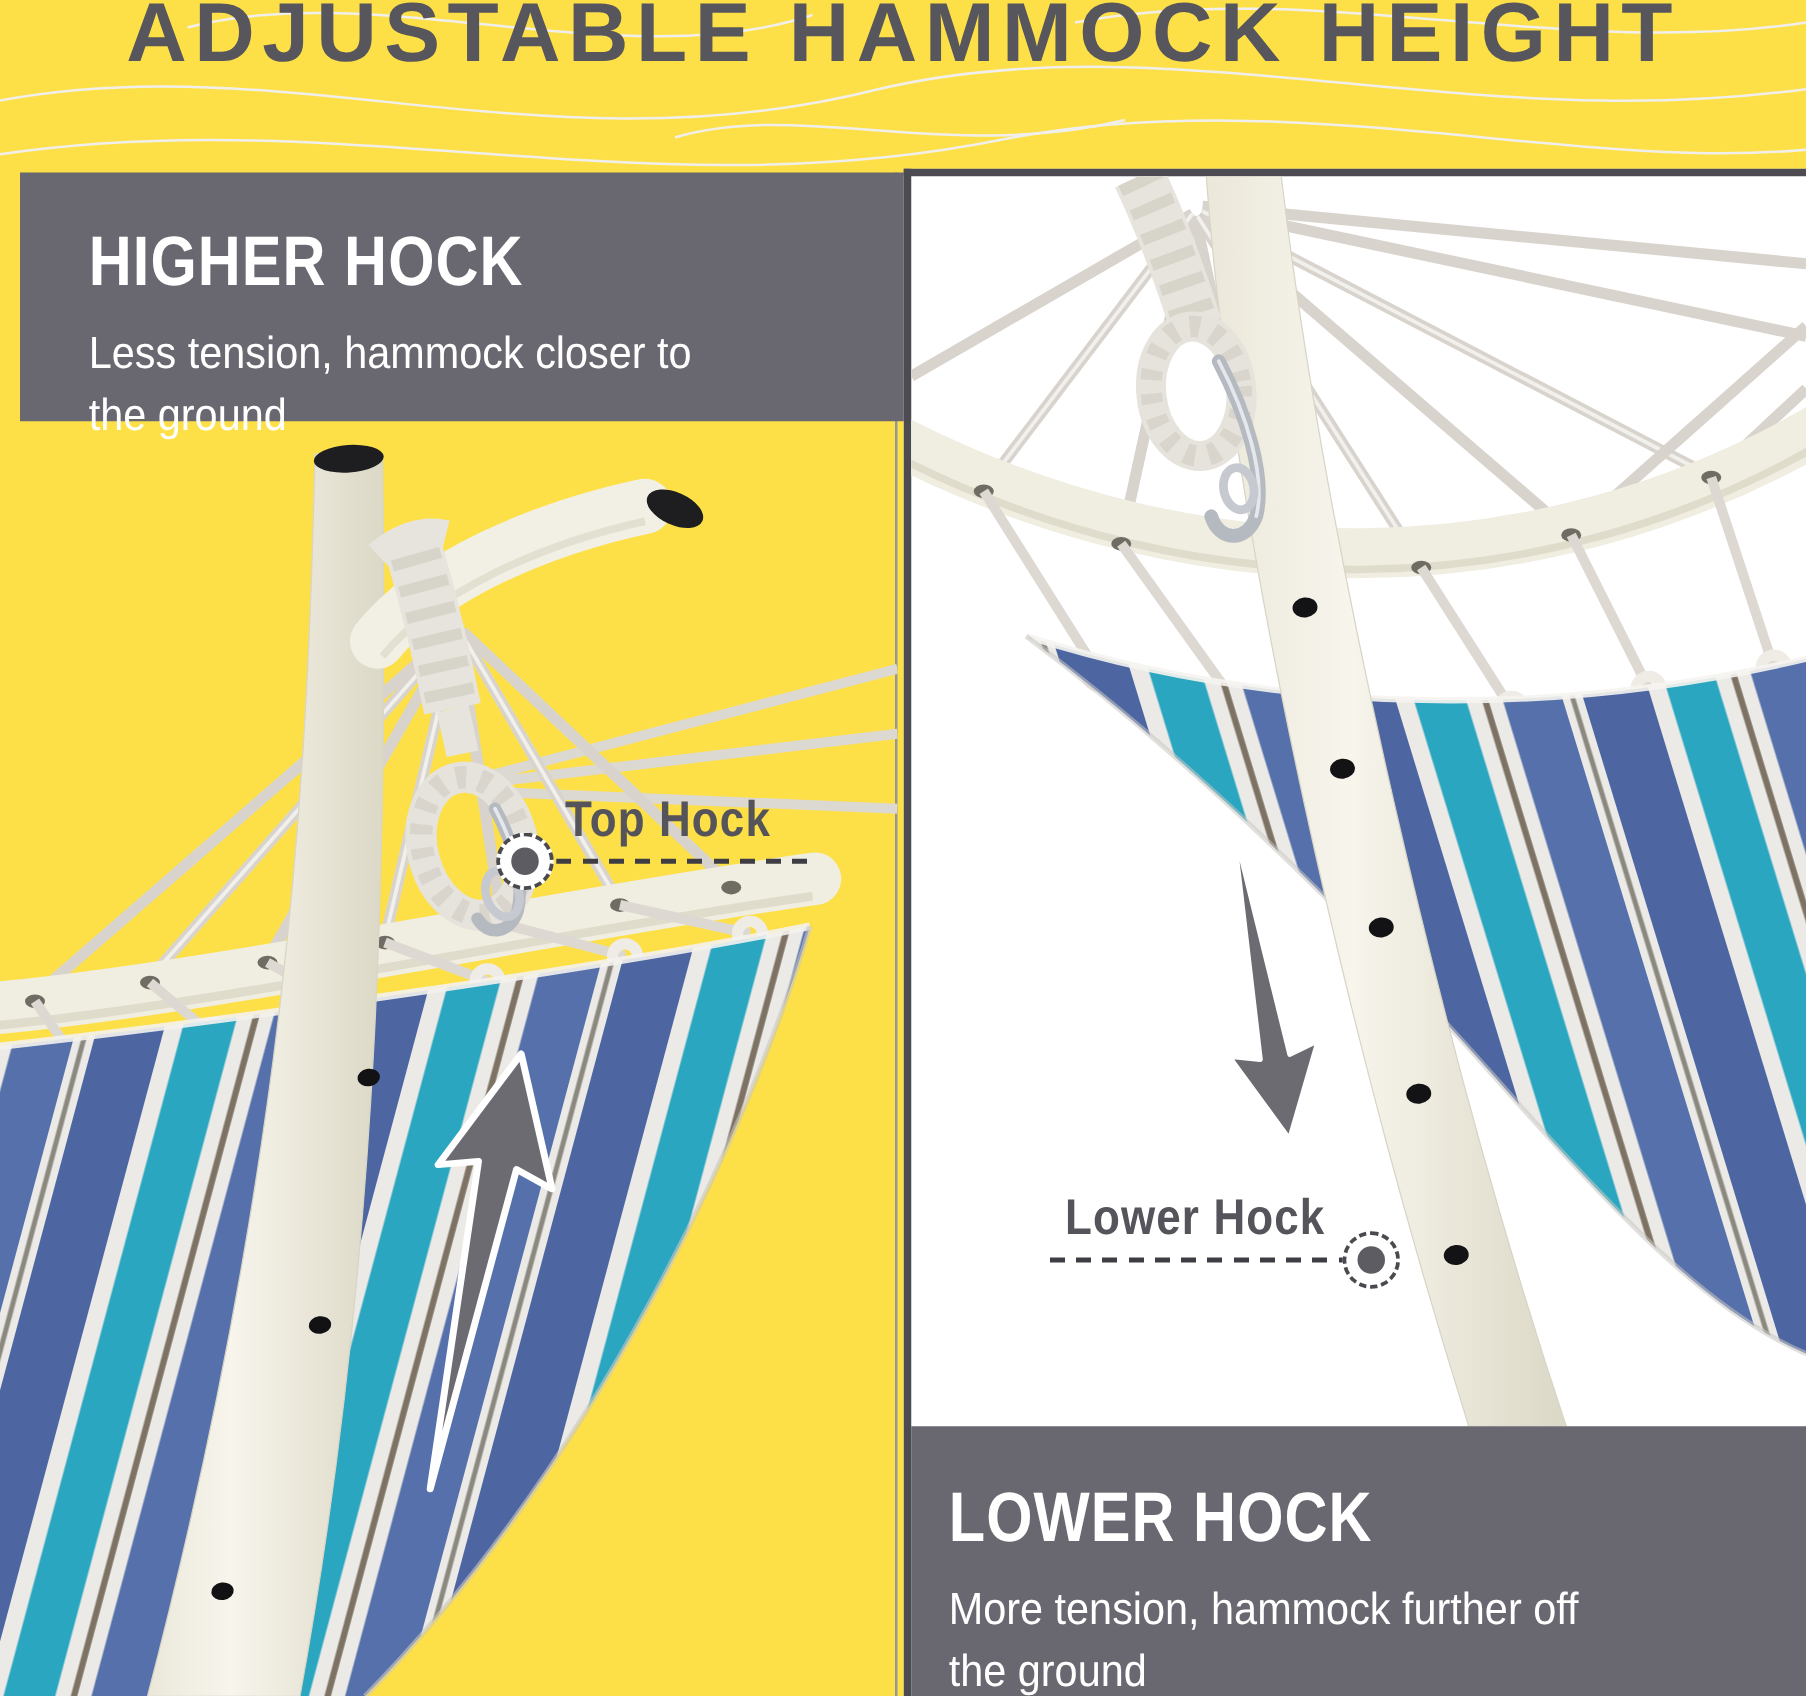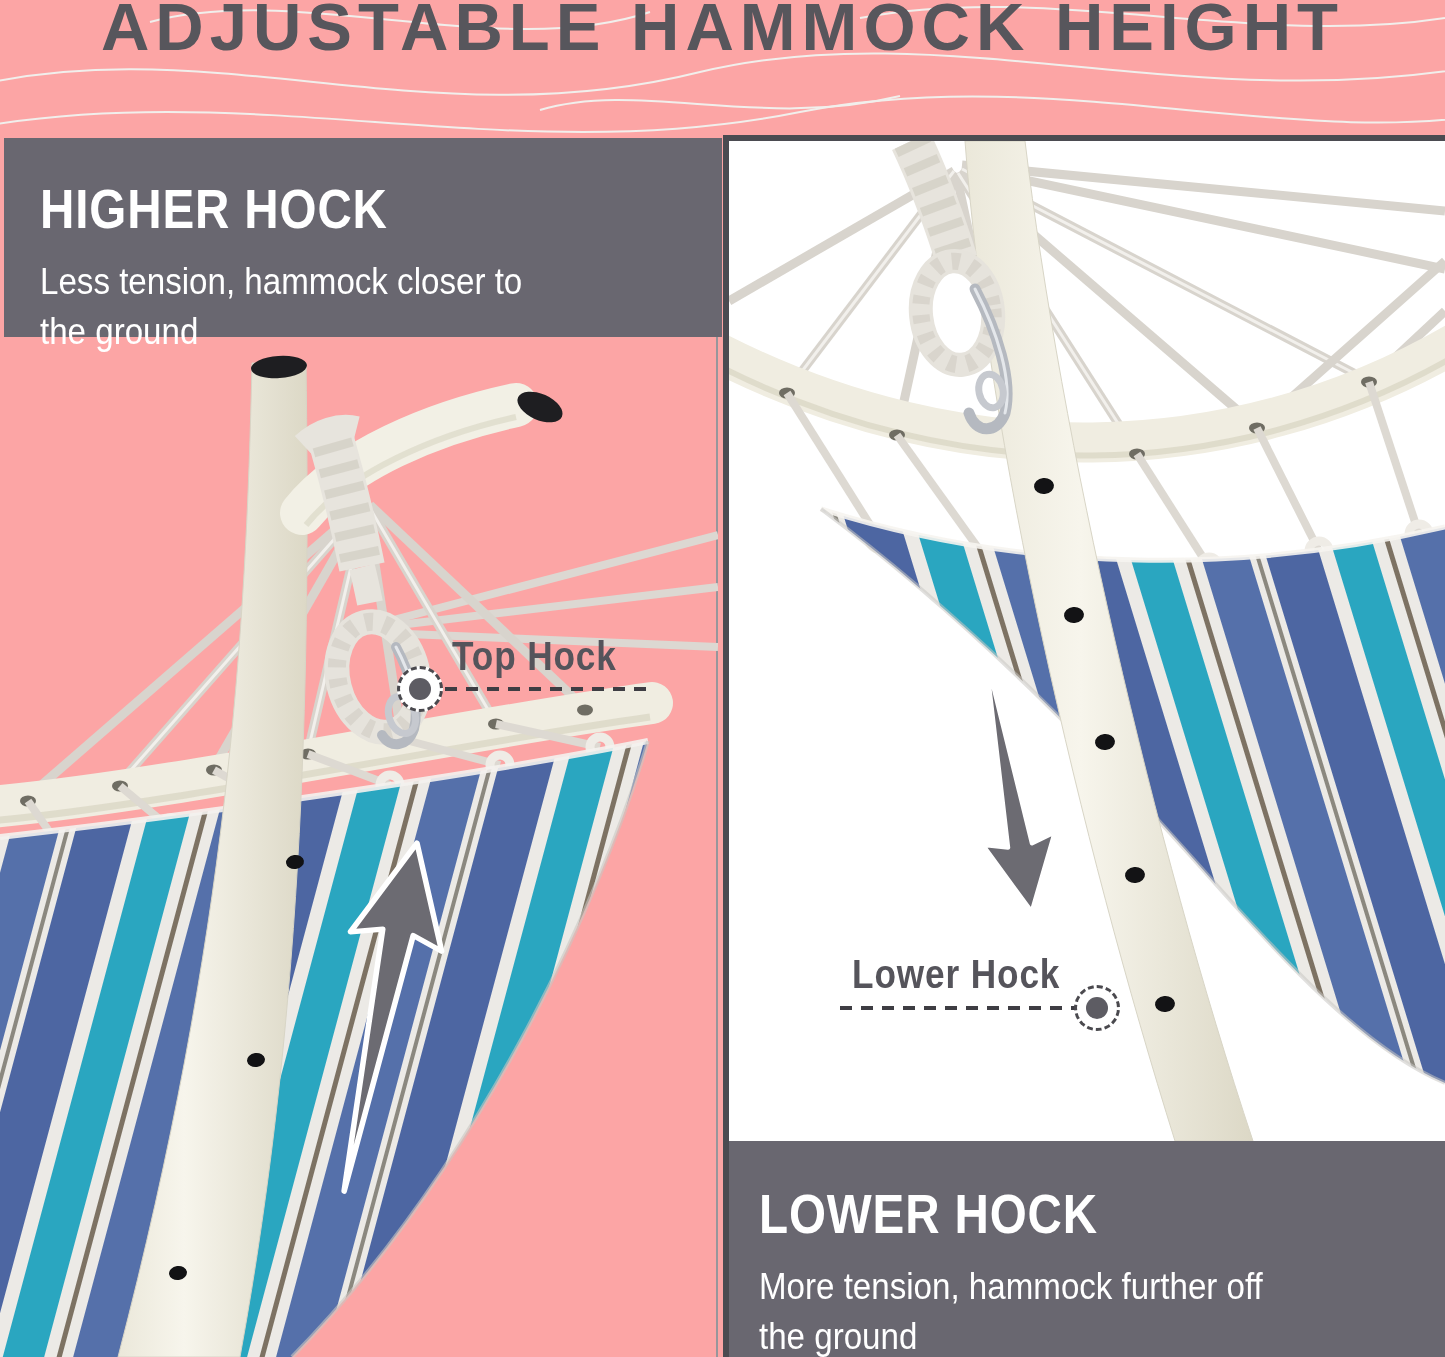--- a/index.html
+++ b/index.html
@@ -1,28 +1,28 @@
 <!DOCTYPE html>
 <html><head>
 <meta charset="utf-8">
 <style>
   html,body{margin:0;padding:0;background:#ffffff;}
-  .stage{position:relative;width:1445px;height:1357px;overflow:hidden;background:#fca5a5;
+  .stage{position:relative;width:1445px;height:1357px;overflow:hidden;background:#fde047;
          font-family:"Liberation Sans",sans-serif;}
   svg{display:block;}
   .topo{position:absolute;left:0;top:0;}
   .title{position:absolute;top:-12px;left:0;width:1445px;margin:0;text-align:center;
          font-size:67px;font-weight:800;letter-spacing:6px;color:#57565c;white-space:nowrap;}
   .divider{position:absolute;left:716px;top:138px;width:2px;height:1219px;background:#97969b;}
   .info-box{position:absolute;background:#696770;box-sizing:border-box;}
   .info-box h2{margin:0;color:#ffffff;font-size:56px;font-weight:800;letter-spacing:1px;
                transform:scaleX(.85);transform-origin:left top;white-space:nowrap;}
   .info-box p{margin:16px 0 0 0;color:#ffffff;font-size:36px;font-weight:400;line-height:1.38;
               transform:scaleX(.92);transform-origin:left top;}
-  .left-box{left:4px;top:138px;width:718px;height:199px;padding:38px 30px 0 36px;}
+  .left-box{left:16px;top:138px;width:718px;height:199px;padding:38px 30px 0 55px;}
   .left-box p{max-width:560px;}
   .right-box{left:0;bottom:0;width:716px;height:216px;padding:40px 30px 0 30px;}
   .right-box p{max-width:580px;}
   .right-panel{position:absolute;left:723px;top:135px;width:722px;height:1222px;
                border-left:6px solid #4b4b51;border-top:6px solid #4b4b51;
                box-sizing:border-box;background:#ffffff;}
   .photo{position:absolute;}
   .photo-left{left:0;top:355px;}
   .photo-right{left:0;top:0;}
   .annot-label{position:absolute;color:#55545b;font-size:40px;font-weight:700;letter-spacing:1px;

